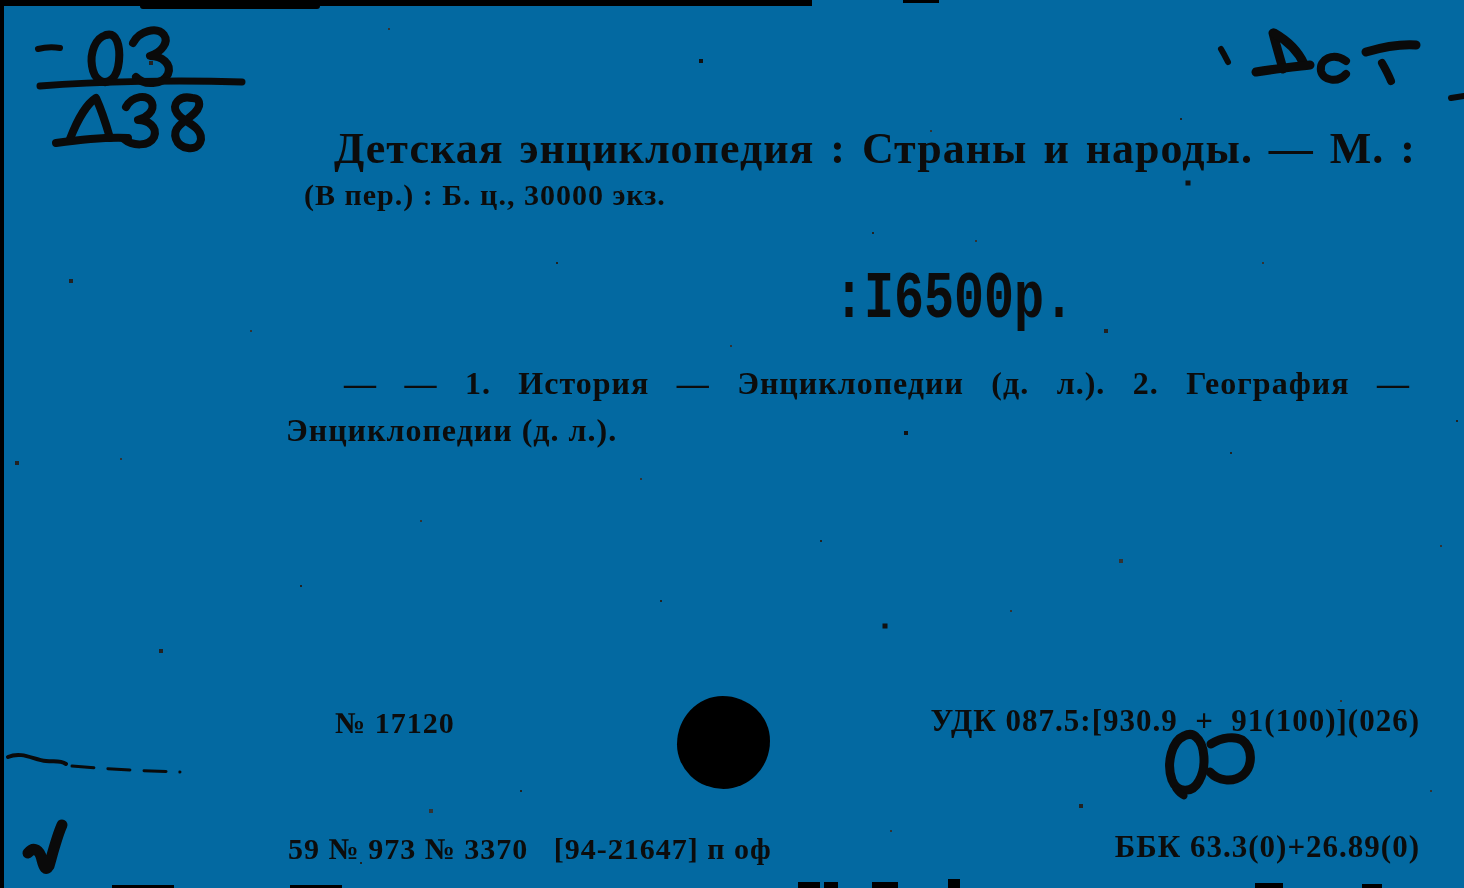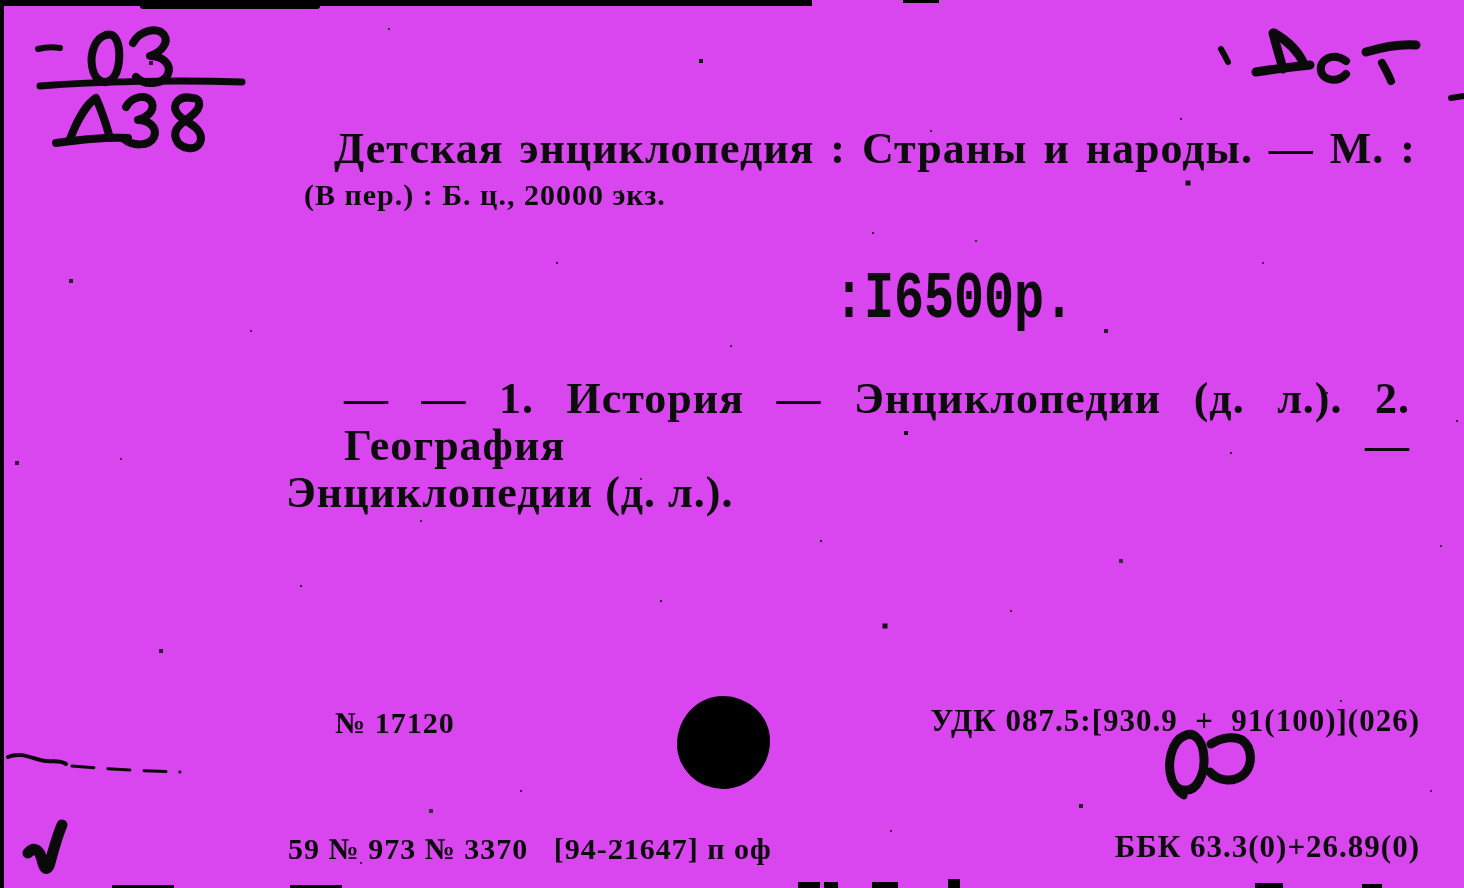--- a/index.html
+++ b/index.html
@@ -1,32 +1,32 @@
 <!DOCTYPE html>
 <html><head>
 <meta charset="utf-8">
 <style>
   html,body{margin:0;padding:0;background:#fff;}
   body{width:1464px;height:888px;overflow:hidden;position:relative;
        font-family:"Liberation Serif","DejaVu Serif",serif;color:#0c0c0c;}
-  .card{position:absolute;inset:0;background:#d946ef;}
+  .card{position:absolute;inset:0;background:#0369a1;}
 
   
   .print{font-weight:bold;letter-spacing:1px;}
   .title-block{position:absolute;left:284px;top:126px;width:1132px;font-size:44px;line-height:46px;}
   .t-line1{text-align:justify;text-align-last:justify;padding-left:50px;}
   .t-line2{white-space:pre;}
   .t-line3{font-size:30px;line-height:40px;padding-left:20px;margin-top:3px;white-space:pre;}
 
   .price{position:absolute;left:834px;top:266px;
          font-family:"Liberation Mono","DejaVu Sans Mono",monospace;
          font-weight:bold;font-size:50px;line-height:50px;letter-spacing:0;
          transform:scaleY(1.35);transform-origin:top left;}
 
-  .tracings{position:absolute;left:286px;top:360px;width:1124px;font-size:44px;line-height:47px;margin-top:15px;}
+  .tracings{position:absolute;left:286px;top:360px;width:1124px;font-size:32px;line-height:47px;}
   .tr-line1{text-align:justify;text-align-last:justify;padding-left:58px;}
 
   .registry{position:absolute;left:288px;top:618px;font-size:30px;line-height:42px;white-space:pre;}
   .r-line1{padding-left:47px;}
 
   .classification{position:absolute;right:44px;top:616px;font-size:31px;line-height:42px;
                   text-align:right;white-space:pre;}
 
   
   .ink-blot{position:absolute;left:677px;top:696px;width:93px;height:93px;background:#000;
@@ -49,21 +49,21 @@
       1240px 845px 0 #333, 360px 862px 0 #222, 1430px 790px 0 #333, 1456px 420px 0 #222,
       975px 240px 0 #333, 1180px 118px 0 #222, 620px 190px 0 #333, 70px 280px 0 1px #222;}
 </style>
 </head>
 <body>
 
 <div class="card">
 
   <div class="title-block print">
     <div class="t-line1">Детская энциклопедия : Страны и народы. — М. :</div>
-    <div class="t-line3">(В пер.) : Б. ц., 20000 экз.</div>
+    <div class="t-line3">(В пер.) : Б. ц., 30000 экз.</div>
   </div>
 
   <div class="price">:I6500р.</div>
 
   <div class="tracings print">
     <div class="tr-line1">— —  1. История — Энциклопедии (д. л.).  2. География —</div>
     <div class="tr-line2">Энциклопедии (д. л.).</div>
   </div>
 
   <div class="registry print">

